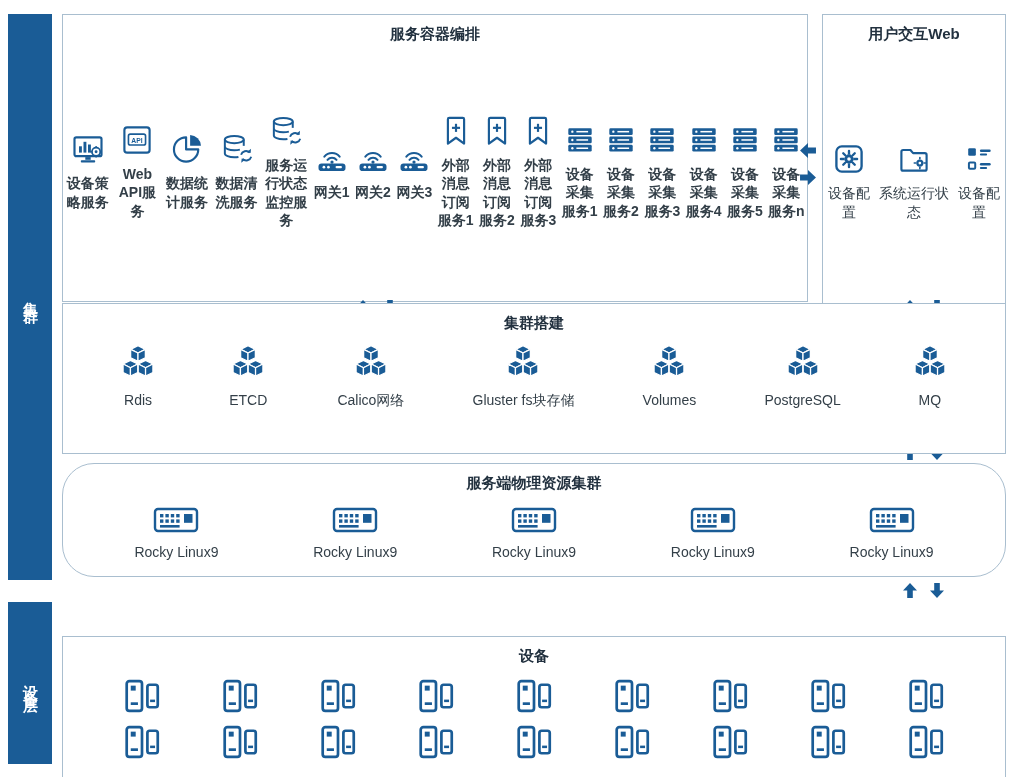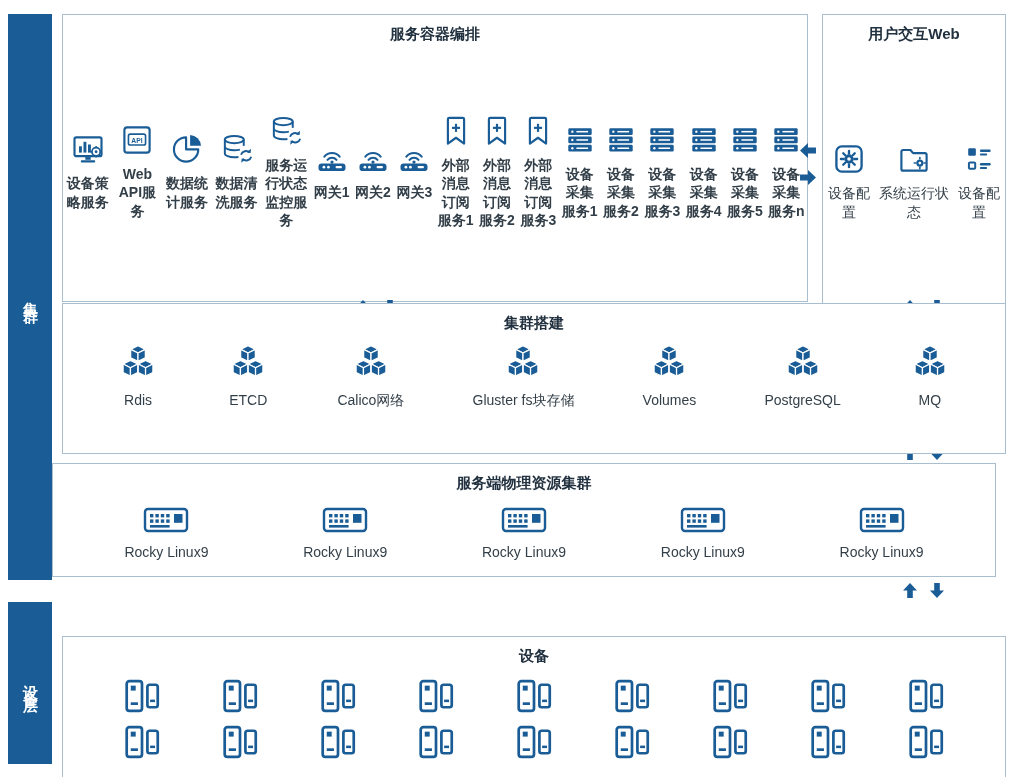--- a/index.html
+++ b/index.html
@@ -36,21 +36,21 @@
   #bar-devices{left:8px; top:602px; width:44px; height:162px;}
 
   .panel{
     position:absolute;
     border:1px solid var(--border);
     background:#fff;
   }
   #panel-orch{left:62px; top:14px; width:746px; height:288px;}
   #panel-web{left:822px; top:14px; width:184px; height:308px;}
   #panel-cluster{left:62px; top:303px; width:944px; height:151px;}
-  #panel-physical{left:52px; top:463px; width:944px; height:114px;}
+  #panel-physical{left:62px; top:463px; width:944px; height:114px;border-radius:32px;}
   #panel-devices{left:62px; top:636px; width:944px; height:162px;}
 
   .panel-title{
     text-align:center;
     font-weight:bold;
     color:var(--title);
     font-size:15px;
     padding-top:10px;
   }
   .icon{ color:var(--accent); display:block; }

